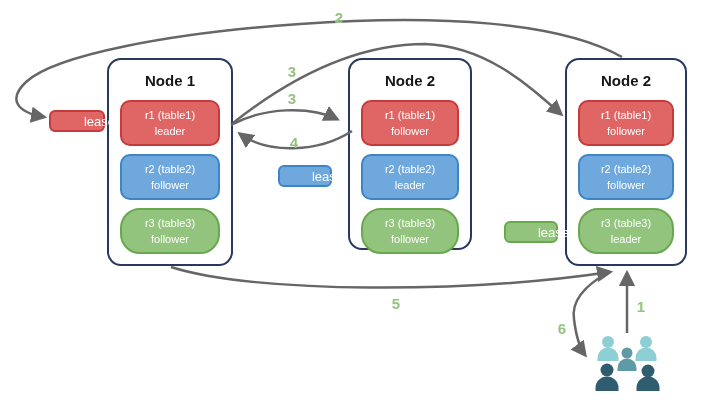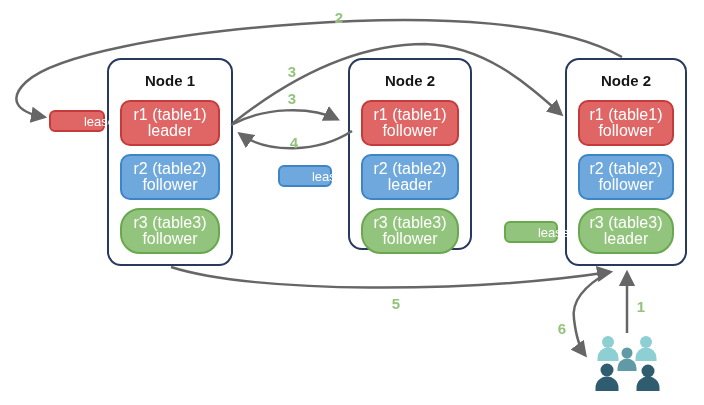--- a/index.html
+++ b/index.html
@@ -22,21 +22,21 @@
   #node2{left:348px;top:58px;width:124px;height:192px;}
   #node3{left:565px;top:58px;width:122px;height:208px;}
   .node-title{
     margin-top:11px;margin-bottom:9px;font-size:15px;font-weight:700;color:#161616;
     line-height:20px;
   }
   .replica{
     width:calc(100% - 22px);height:46px;margin-bottom:8px;flex:none;
     border:2px solid #999;border-radius:10px;box-sizing:border-box;
     display:flex;flex-direction:column;align-items:center;justify-content:center;
-    color:#fff;font-size:16px;line-height:16px;text-align:center;
+    color:#fff;font-size:11px;line-height:16px;text-align:center;
   }
   .replica[data-color="red"]{background:var(--red-fill,#e06666);border-color:var(--red-border,#c53a3a);}
   .replica[data-color="blue"]{background:var(--blue-fill,#6fa8dc);border-color:var(--blue-border,#3d85c6);}
   .replica[data-color="green"]{background:var(--green-fill,#93c47d);border-color:var(--green-border,#69a84f);border-radius:20px;}
 
   
   .lease{
     position:absolute;z-index:4;box-sizing:border-box;
     border:2px solid #999;border-radius:6px;
     display:flex;align-items:center;justify-content:center;

